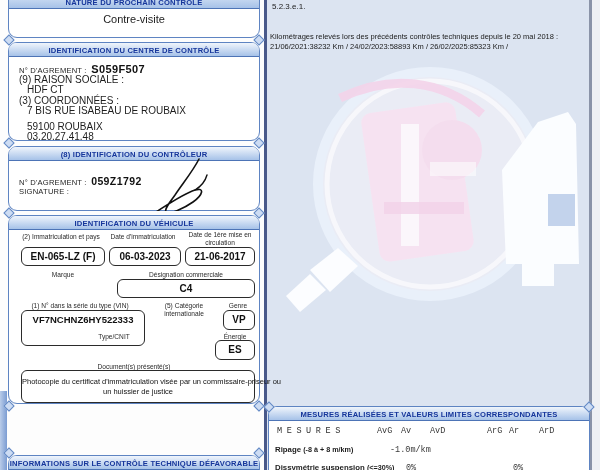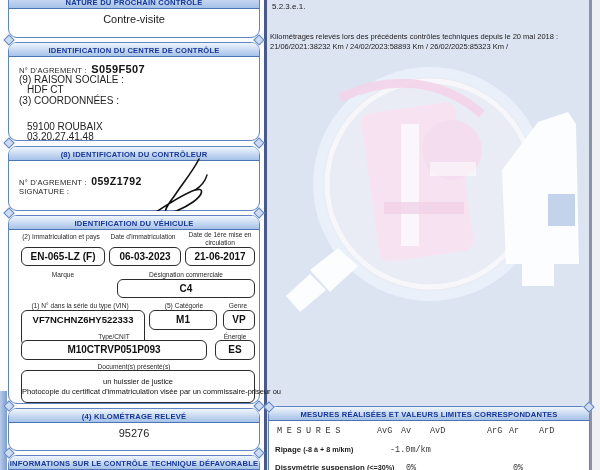--- a/index.html
+++ b/index.html
@@ -88,20 +88,21 @@
     <div class="band">
       <div class="band-text">IDENTIFICATION DU CENTRE DE CONTRÔLE</div>
     </div>
     <div class="abs nowrap" style="top:16px; left:10px;">
       <span class="small-lab">N° D'AGREMENT :</span>
       <span class="big-val">S059F507</span>
     </div>
     <div class="abs body-txt" style="top:31px; left:10px;">(9) RAISON SOCIALE :</div>
     <div class="abs body-txt" style="top:41px; left:18px;">HDF CT</div>
     <div class="abs body-txt" style="top:52px; left:10px;">(3) COORDONNÉES :</div>
+    <div class="abs body-txt" style="top:62px; left:18px;">7 BIS RUE ISABEAU DE ROUBAIX</div>
     <div class="abs body-txt" style="top:78px; left:18px;">59100 ROUBAIX</div>
     <div class="abs body-txt" style="top:88px; left:18px;">03.20.27.41.48</div>
   </div>
 
   <div class="box" style="top:146px; height:65px;">
     <div class="band">
       <div class="band-text">(8) IDENTIFICATION DU CONTRÔLEUR</div>
     </div>
     <div class="abs nowrap" style="top:24px; left:10px;">
       <span class="small-lab">N° D'AGREMENT :</span>
@@ -130,42 +131,34 @@
     <div class="flbl" style="top:55px; left:12px;  width:84px;">Marque</div>
     <div class="flbl" style="top:55px; left:108px; width:138px;">Désignation commerciale</div>
 
     <div class="vbox" style="top:63px; left:108px; width:138px; height:19px;">C4</div>
 
     <div class="flbl" style="top:86px; left:6px;   width:130px;">(1) N° dans la série du type (VIN)</div>
     <div class="flbl" style="top:86px; left:138px; width:74px;">(5) Catégorie internationale</div>
     <div class="flbl" style="top:86px; left:212px; width:34px;">Genre</div>
 
     <div class="vbox" style="top:94px; left:12px;  width:124px; height:36px; font-size:9.5px; line-height:18px;">VF7NCHNZ6HY522333</div>
-    <div class="vbox" style="top:94px; left:140px; width:68px;  height:20px; line-height:18px;">M1</div>
     <div class="vbox" style="top:94px; left:214px; width:32px;  height:20px; line-height:18px;">VP</div>
 
     <div class="flbl" style="top:117px; left:55px;  width:100px;">Type/CNIT</div>
     <div class="flbl" style="top:117px; left:204px; width:44px;">Énergie</div>
 
-    <div class="vbox" style="top:124px; left:12px;  width:186px; height:20px; line-height:18px;">M10CTRVP051P093</div>
     <div class="vbox" style="top:124px; left:206px; width:40px;  height:20px; line-height:18px;">ES</div>
 
     <div class="flbl" style="top:147px; left:0; width:100%;">Document(s) présenté(s)</div>
     <div class="vbox" style="top:154px; left:12px; width:234px; height:33px; font-size:7.5px; font-weight:normal; line-height:1.35; padding-top:6px;">
+      <div>Photocopie du certificat d'immatriculation visée par un commissaire-priseur ou</div>
       <div>un huissier de justice</div>
-      <div>Photocopie du certificat d'immatriculation visée par un commissaire-priseur ou</div>
-    </div>
-  </div>
-
-  <div class="box" style="top:408px; height:43px;">
-    <div class="band">
-      <div class="band-text">(4) KILOMÉTRAGE RELEVÉ</div>
-    </div>
-    <div class="abs center" style="top:18px; width:100%; font-size:11px; color:#1d1d1d;">95276</div>
-  </div>
+    </div>
+  </div>
+
 
   <div class="box" style="top:455px; height:30px;">
     <div class="band">
       <div class="band-text">INFORMATIONS SUR LE CONTRÔLE TECHNIQUE DÉFAVORABLE</div>
     </div>
   </div>
 
   <div class="diamond" style="left:9px;  top:40px;"></div>
   <div class="diamond" style="left:259px;top:40px;"></div>
   <div class="diamond" style="left:9px;  top:143px;"></div>

